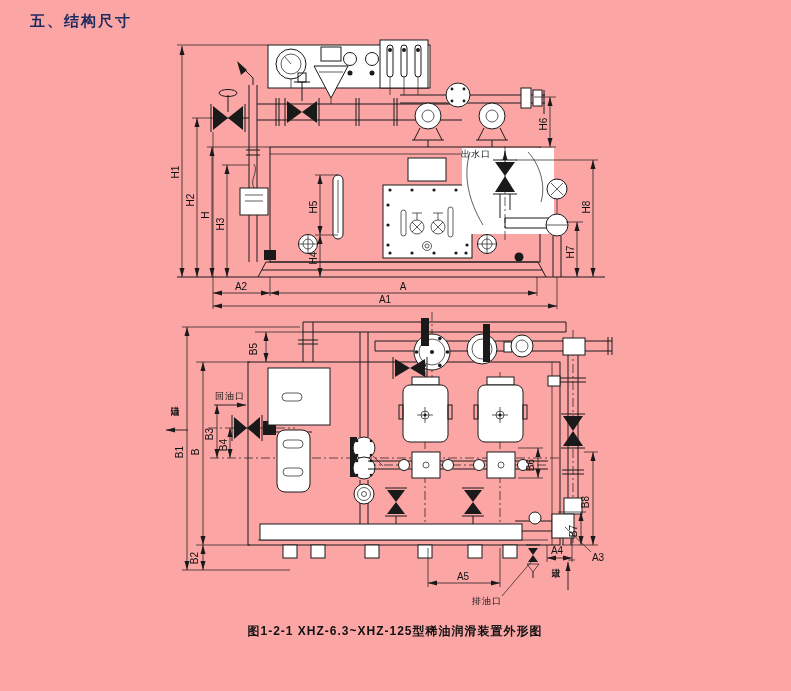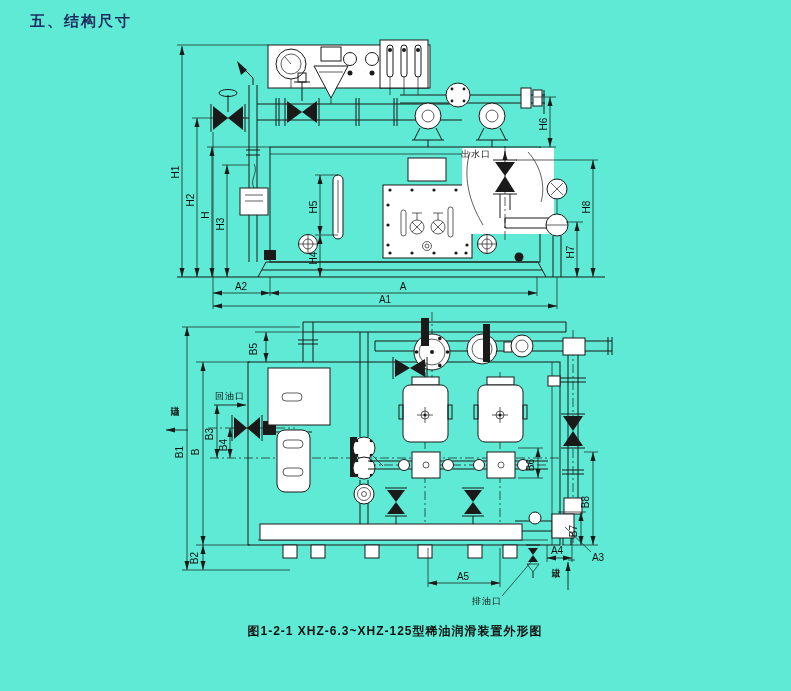--- a/index.html
+++ b/index.html
@@ -1,16 +1,16 @@
 <!DOCTYPE html>
 <html><head>
 <meta charset="utf-8">
 <style>
   html,body{margin:0;padding:0;background:#fff;}
-  #page{position:relative;width:791px;height:691px;background:#5eead4;overflow:hidden;
+  #page{position:relative;width:791px;height:691px;background:#fca5a5;overflow:hidden;
         font-family:"Liberation Sans",sans-serif;}
   #heading{position:absolute;left:30px;top:12px;font-size:15px;font-weight:bold;
            color:#1c2a5e;letter-spacing:2px;}
   .vtext{position:absolute;writing-mode:vertical-rl;font-size:9px;color:#111;
          letter-spacing:1px;line-height:1;}
   svg{position:absolute;left:0;top:0;}
   .ln{stroke:#1a1a1a;fill:none;stroke-width:1;}
   .th{stroke:#1a1a1a;fill:none;stroke-width:.7;}
   .wh{fill:#ffffff;stroke:#1a1a1a;stroke-width:1;}
   .msk{fill:#ffffff;stroke:none;}

